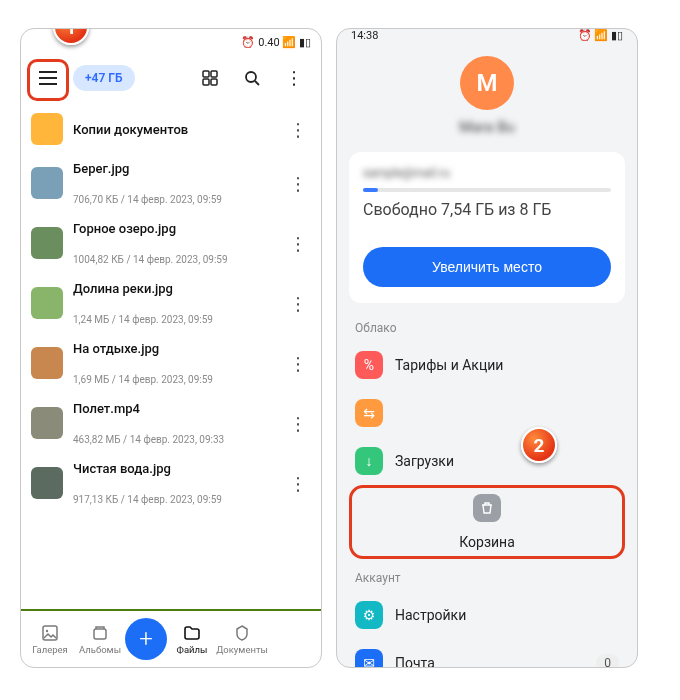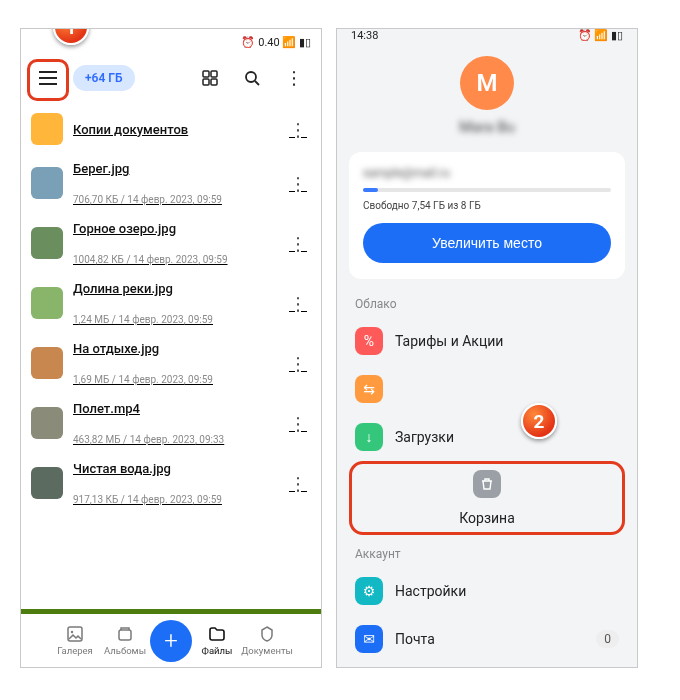--- a/index.html
+++ b/index.html
@@ -6,21 +6,21 @@
   body {
     width: 680px; height: 700px;
     background: #fff;
     font-family: -apple-system, Roboto, Arial, sans-serif;
     display: flex; gap: 14px;
     padding: 28px 20px 20px 20px;
   }
   .phone {
     width: 302px; height: 640px;
     border: 1px solid #c9c9c9;
-    border-radius: 0;
+    border-radius: 14px;
     background: #fff;
     overflow: hidden;
     display: flex; flex-direction: column;
     position: relative;
   }
   .phone.right { background:#f3f4f6; }
   .statusbar {
     height: 26px;
     display:flex; align-items:center; justify-content:flex-end;
     padding: 0 10px;
@@ -55,34 +55,33 @@
     color:#fff; font-weight:700; font-size:19px;
     display:flex; align-items:center; justify-content:center;
     border:2px solid #fff;
     box-shadow:0 2px 4px rgba(0,0,0,.4);
     z-index:5;
   }
   .filelist { flex:1; overflow:hidden; padding:0 10px; }
   .file-row {
     display:flex; align-items:center; gap:10px;
     padding:8px 0;
-    text-decoration:underline;
   }
   .thumb {
     width:32px; height:32px; border-radius:6px;
     background:#bbb;
   }
   .thumb.folder { background:#ffb63b; }
   .file-info { flex:1; min-width:0; }
   .file-name { font-size:13px; color:#111; font-weight:500; }
   .file-meta { font-size:10px; color:#8a8a8a; margin-top:18px;}
   .dots { color:#444; font-size:18px; padding:0 4px; cursor:pointer;}
   .bottomnav {
-    height:58px; border-top:5px solid #4d7c0f;
-    display:flex; align-items:center; justify-content:center;
+    height:58px; border-top:2px solid #4d7c0f;
+    display:flex; align-items:center; justify-content:flex-start;
     padding:0 4px;
   }
   .bn-item {
     display:flex; flex-direction:column; align-items:center;
     font-size:9.5px; color:#7a7a7a; gap:2px;
     width:50px;
   }
   .bn-item.active { color:#111; }
   .fab {
     width:42px; height:42px; border-radius:50%;
@@ -105,21 +104,21 @@
   .card {
     background:#fff; margin:6px 12px; border-radius:12px;
     padding:14px 14px 16px 14px;
   }
   .email { font-size:12px; color:#555; filter:blur(3px);}
   .prog-outer {
     height:4px; background:#e6e6e6; border-radius:2px;
     margin:8px 0 8px 0;
   }
   .prog-inner { height:100%; background:#3a7afe; border-radius:2px; width:6%;}
-  .free-text { font-size:10px; color:#444; margin-bottom:12px;}
+  .free-text { font-size:16px; color:#444; margin-bottom:28px;}
   .big-btn {
     width:100%; background:#1d6ef7; color:#fff;
     border:none; border-radius:22px; padding:12px;
     font-size:14px; font-weight:500; cursor:pointer;
   }
   .section-title {
     font-size:12px; color:#888; padding:12px 18px 6px 18px;
   }
   .menu-item {
     display:flex; align-items:center; gap:12px;
@@ -152,21 +151,21 @@
   <div class="statusbar">
     <span>⏰ 0.40 📶 ▮▯</span>
   </div>
 
   <div class="topbar">
     <button class="icon-btn">
       <svg width="18" height="14" viewBox="0 0 18 14">
         <path d="M0 1h18M0 7h18M0 13h18" stroke="#222" stroke-width="2"></path>
       </svg>
     </button>
-    <span class="pill">+64 ГБ</span>
+    <span class="pill">+47 ГБ</span>
     <div style="flex:1"></div>
     <button class="icon-btn">
       <svg width="16" height="16" viewBox="0 0 16 16">
         <rect x="1" y="1" width="6" height="6" rx="1" fill="none" stroke="#222" stroke-width="1.5"></rect>
         <rect x="9" y="1" width="6" height="6" rx="1" fill="none" stroke="#222" stroke-width="1.5"></rect>
         <rect x="1" y="9" width="6" height="6" rx="1" fill="none" stroke="#222" stroke-width="1.5"></rect>
         <rect x="9" y="9" width="6" height="6" rx="1" fill="none" stroke="#222" stroke-width="1.5"></rect>
       </svg>
     </button>
     <button class="icon-btn">

